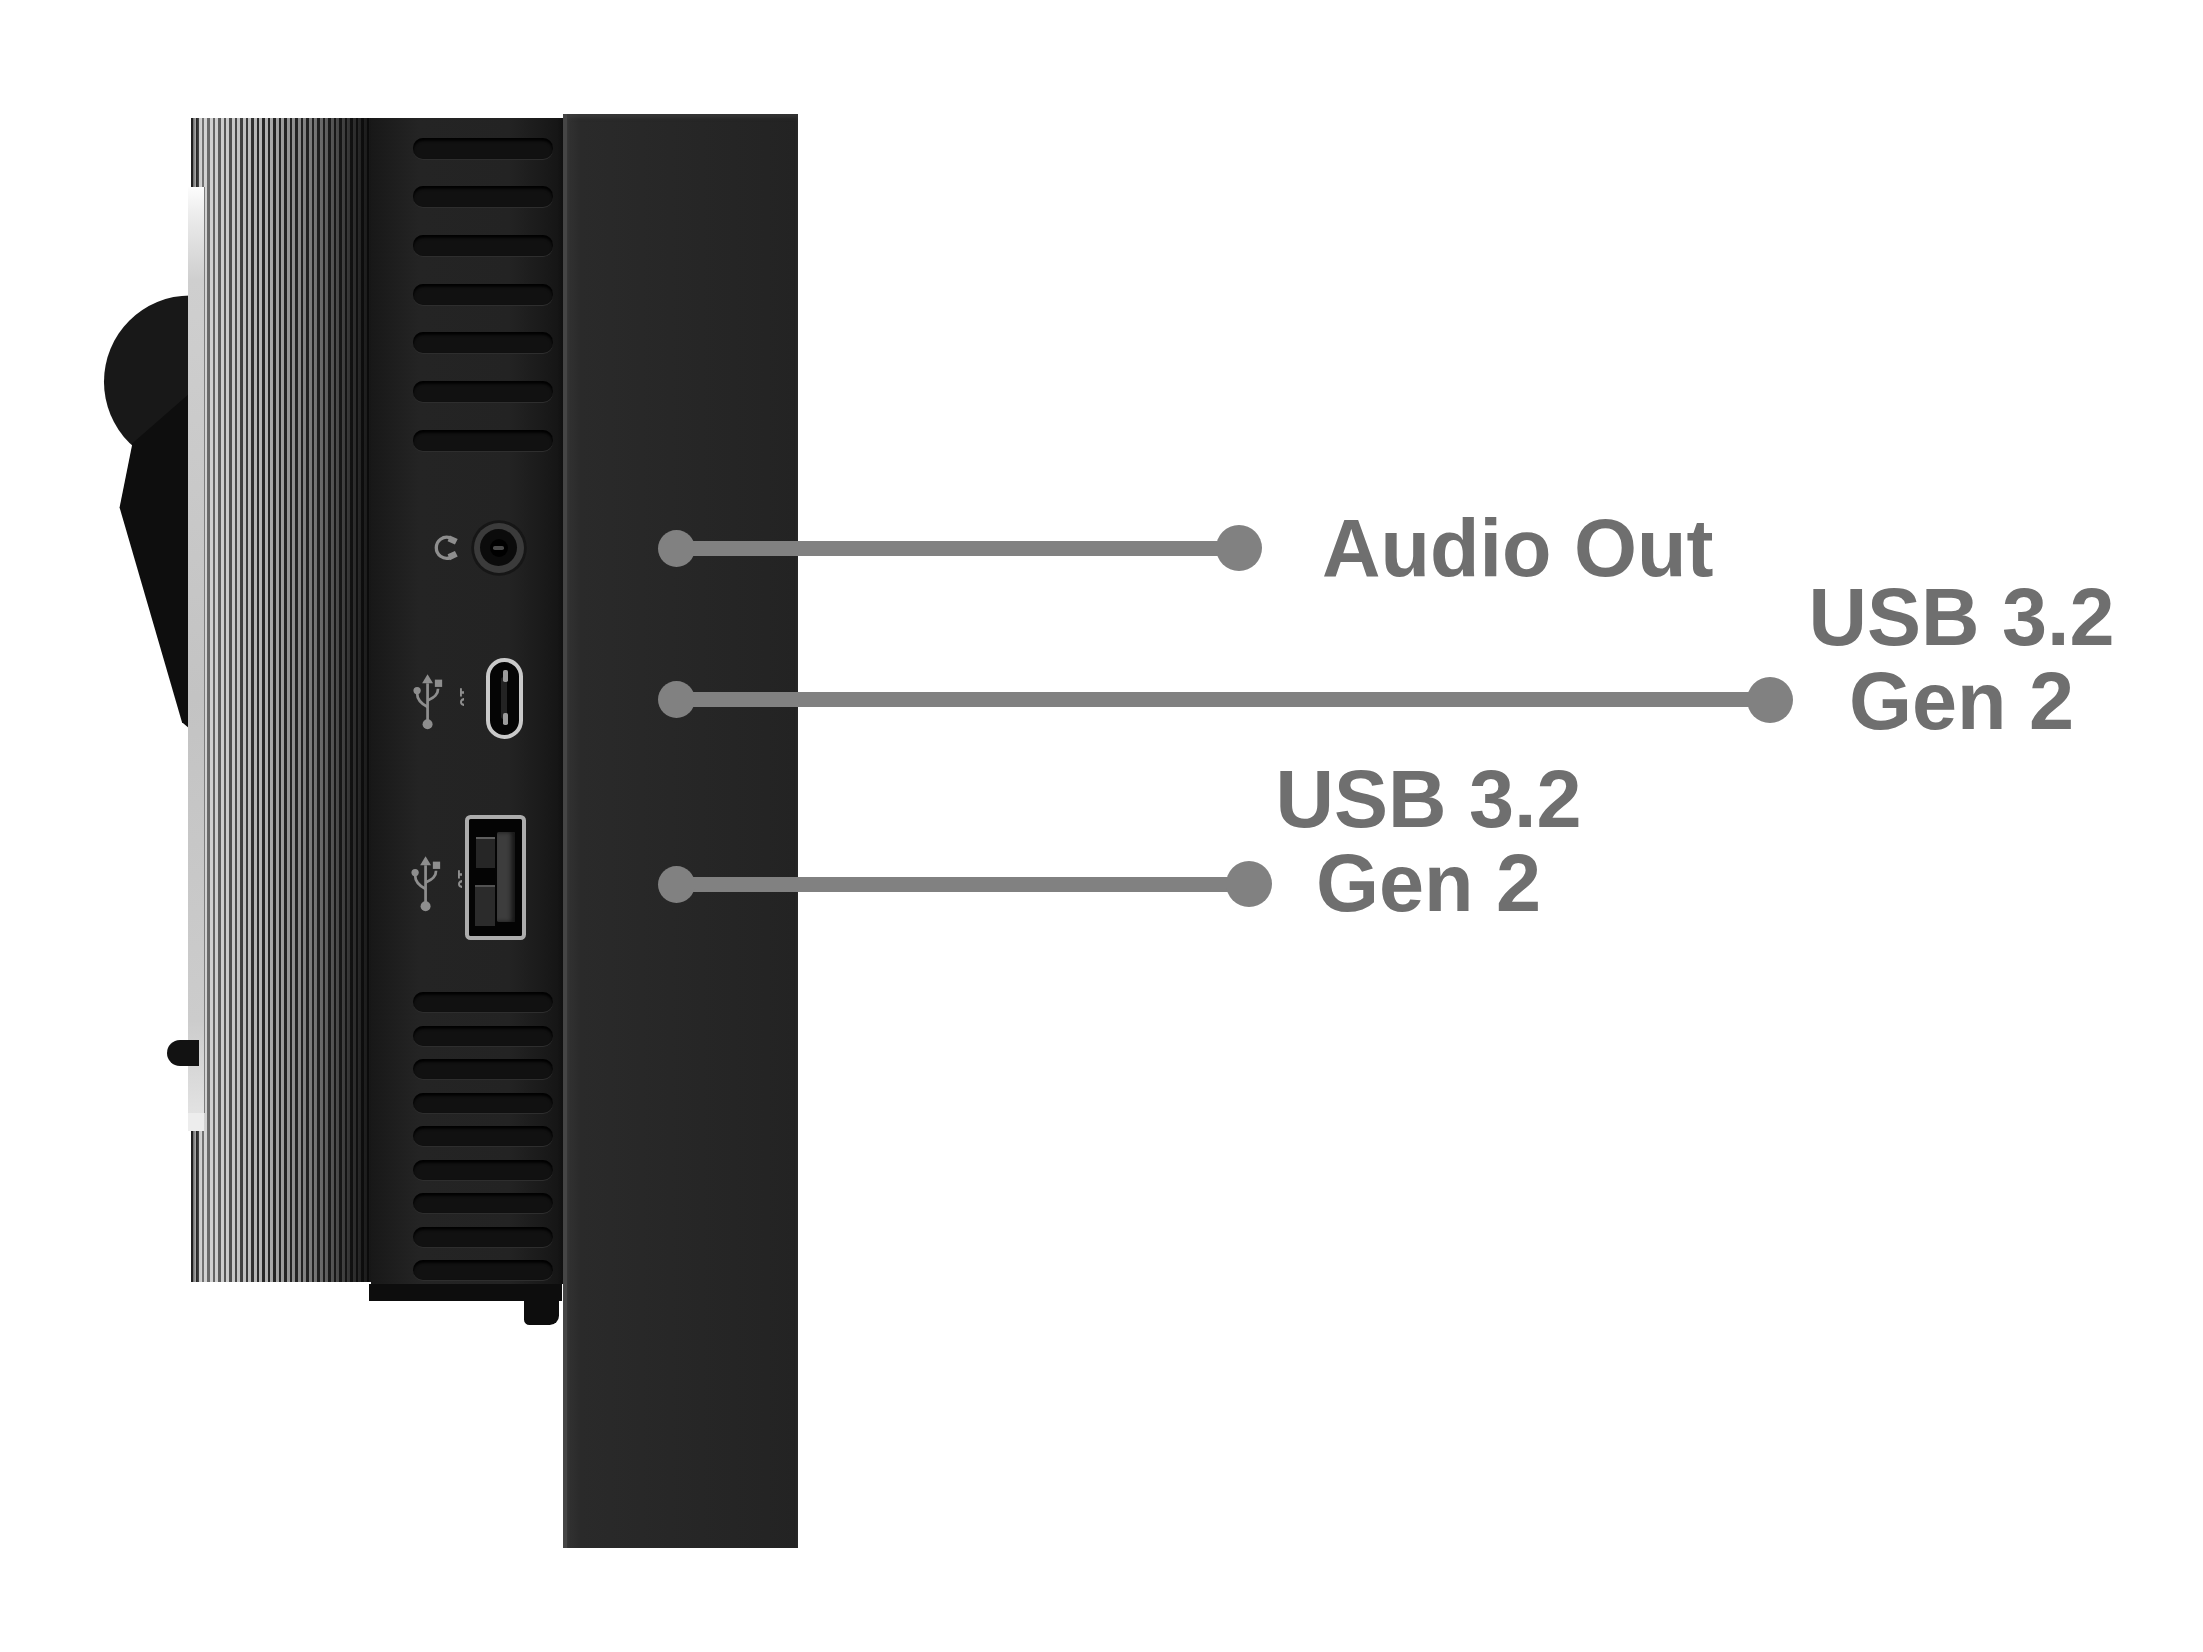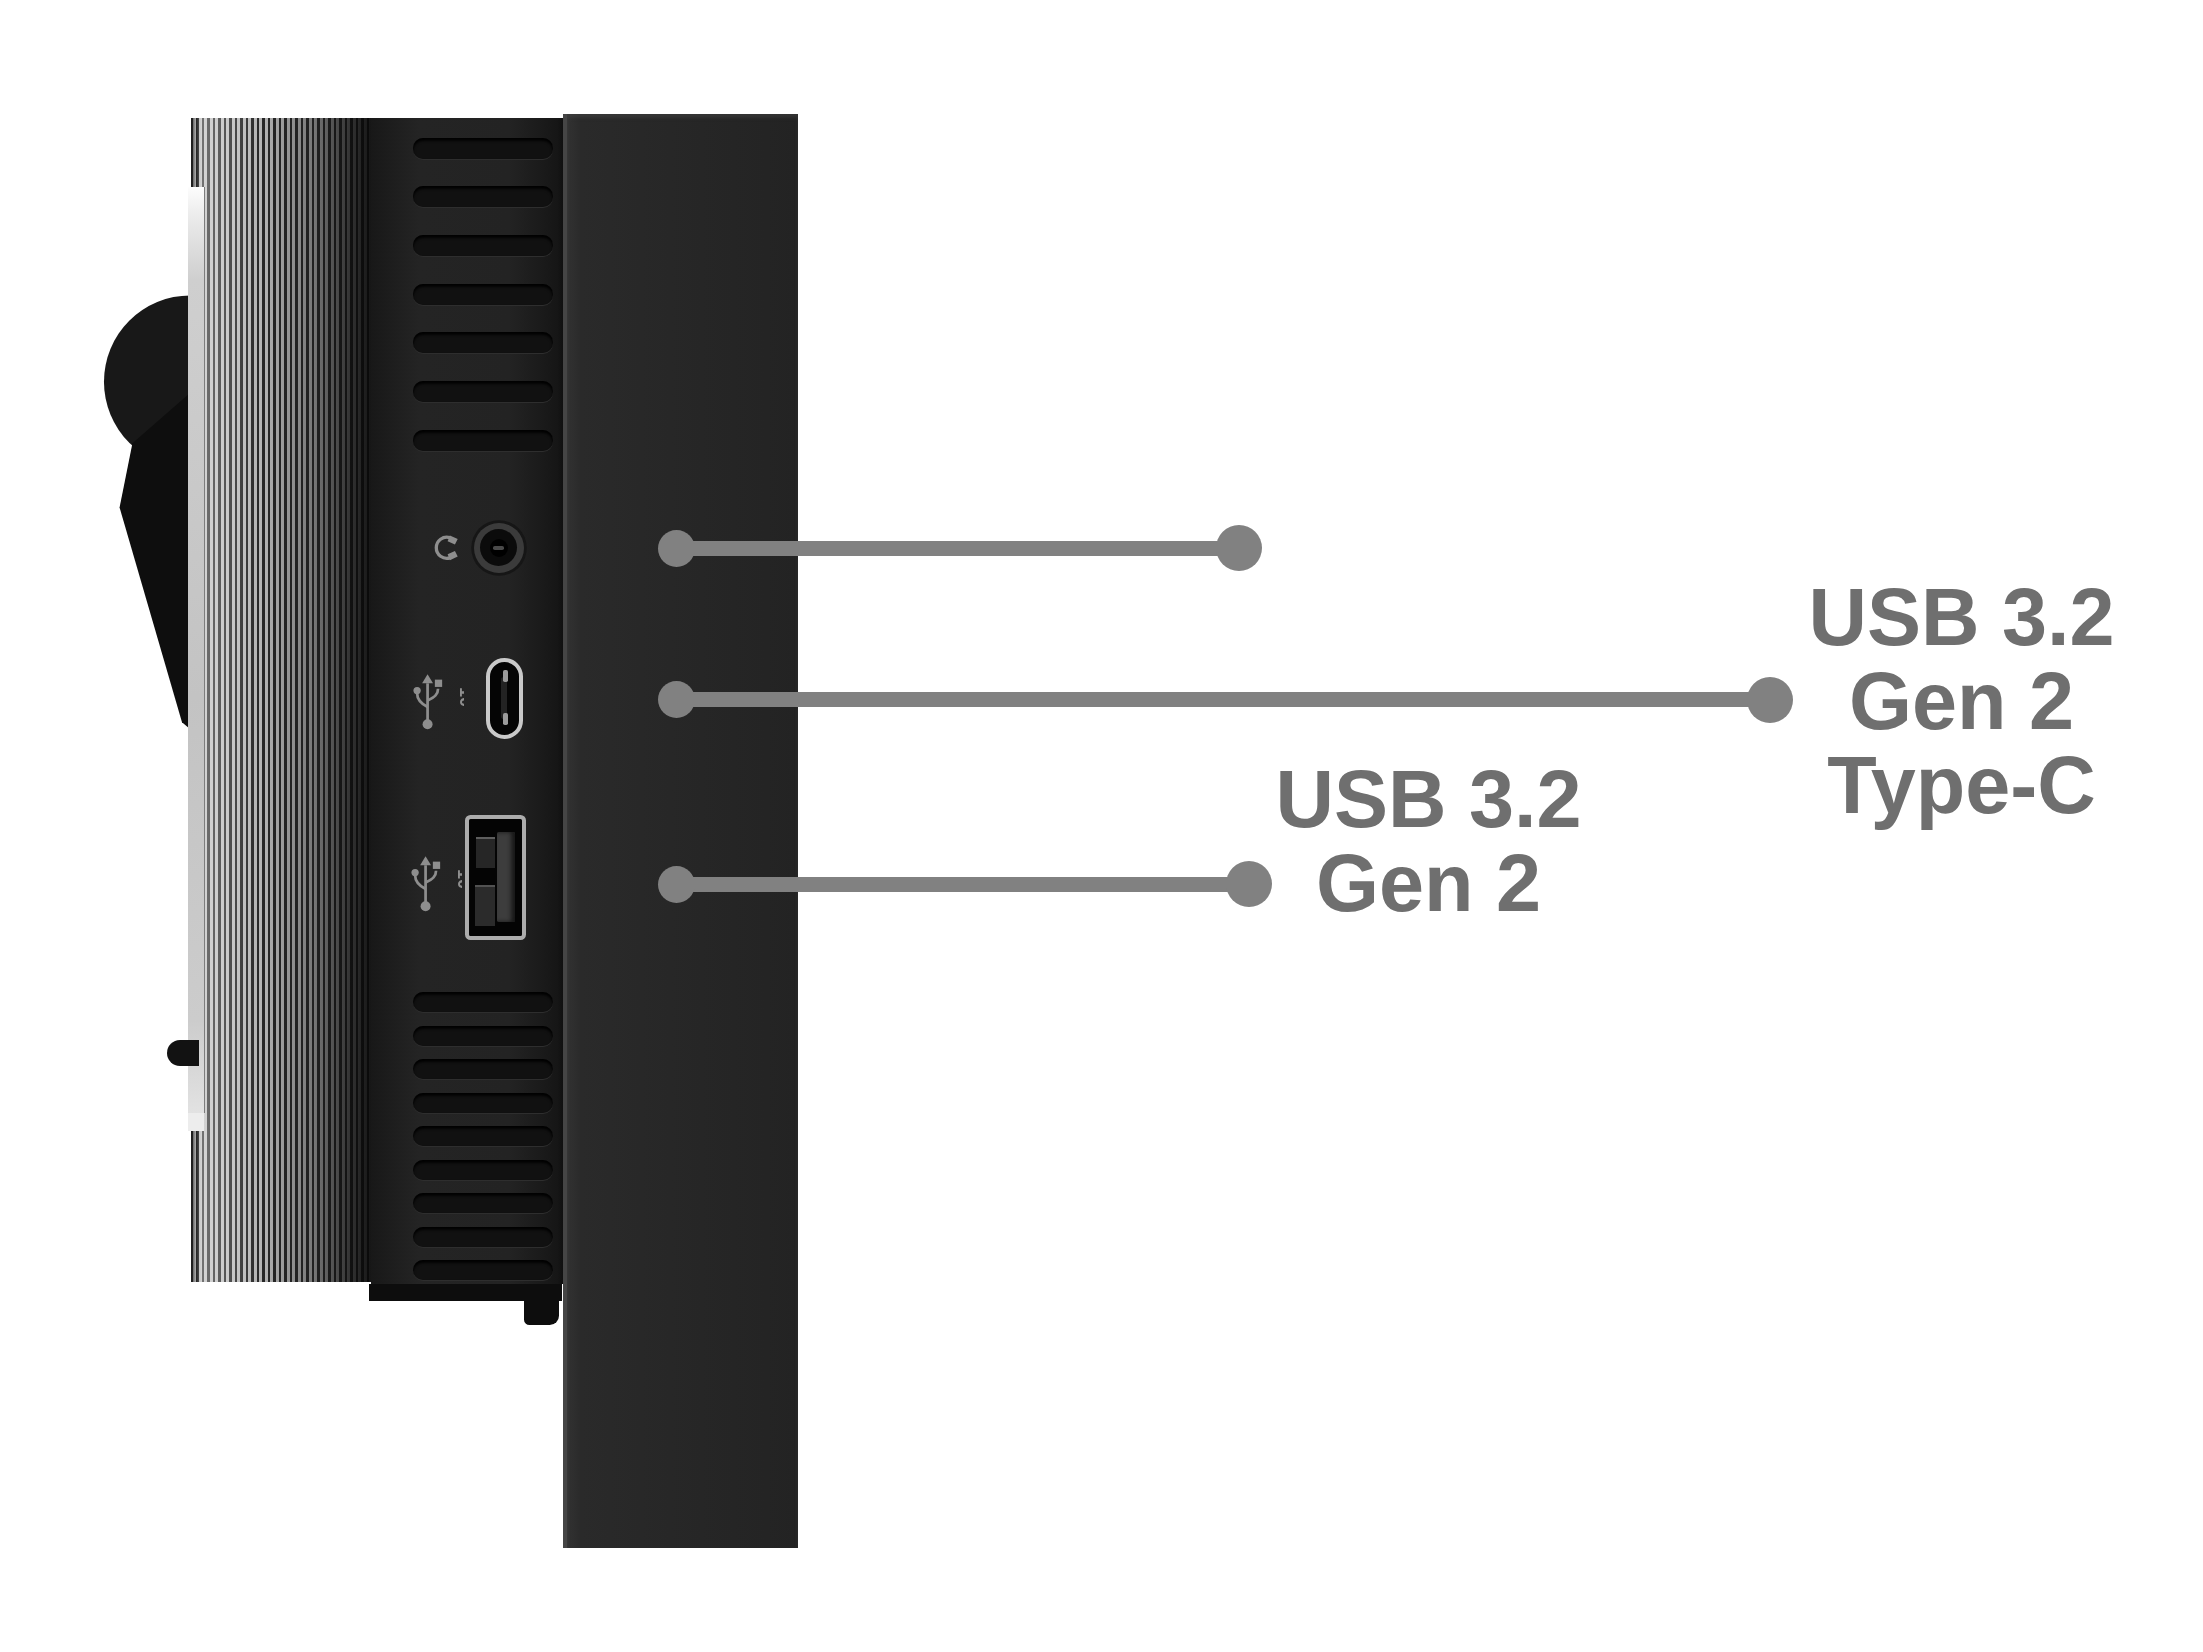--- a/index.html
+++ b/index.html
@@ -174,28 +174,30 @@
     <path d="M16 38 C 8 34 4.5 30 4.5 23" fill="none" stroke="#8e8e8e" stroke-width="3"></path>
     <circle cx="4.5" cy="20" r="4" fill="#8e8e8e"></circle>
     <path d="M16 31 C 24 27 27.5 24 27.5 18" fill="none" stroke="#8e8e8e" stroke-width="3"></path>
     <rect x="24" y="8" width="8" height="8" fill="#8e8e8e"></rect>
     <text transform="translate(52,16) rotate(90)" font-size="20" font-weight="bold" fill="#8e8e8e" font-family="Liberation Sans, sans-serif">10</text>
   </svg>
 
   <div class="abs callout-line" style="left:677px;top:541px;width:562px"></div>
   <div class="abs callout-dot" style="left:658px;top:530px;width:37px;height:37px"></div>
   <div class="abs callout-dot" style="left:1216px;top:525px;width:46px;height:46px"></div>
+  <div class="abs callout-label" style="left:1322px;top:506px;width:386px">
+    <span>Audio Out</span>
+  </div>
 
   <div class="abs callout-line" style="left:677px;top:692px;width:1093px"></div>
   <div class="abs callout-dot" style="left:658px;top:681px;width:37px;height:37px"></div>
   <div class="abs callout-dot" style="left:1747px;top:677px;width:46px;height:46px"></div>
   <div class="abs callout-label" style="left:1796px;top:575px;width:331px">
     <span>USB 3.2</span>
     <span>Gen 2</span>
-    <span>Type-C</span>
   </div>
 
   <div class="abs callout-line" style="left:677px;top:877px;width:572px"></div>
   <div class="abs callout-dot" style="left:658px;top:866px;width:37px;height:37px"></div>
   <div class="abs callout-dot" style="left:1226px;top:861px;width:46px;height:46px"></div>
   <div class="abs callout-label" style="left:1263px;top:757px;width:331px">
     <span>USB 3.2</span>
     <span>Gen 2</span>
   </div>
 

